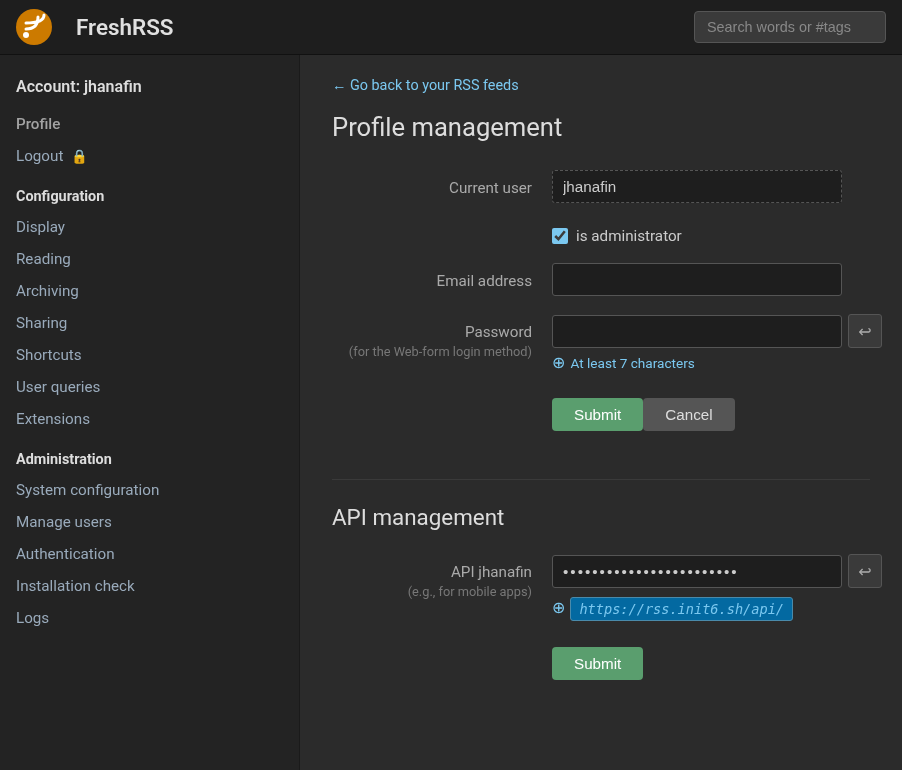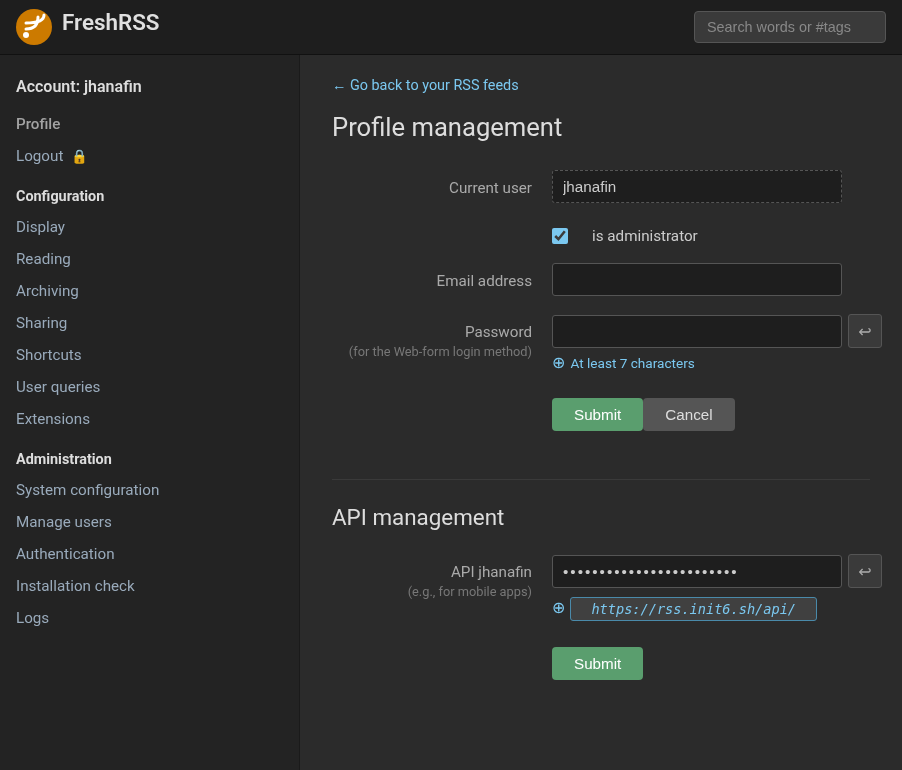--- a/index.html
+++ b/index.html
@@ -17,22 +17,22 @@
       background: #1e1e1e;
       display: flex;
       align-items: center;
       justify-content: space-between;
       padding: 0 16px;
       height: 55px;
       border-bottom: 1px solid #111;
     }
     #logo-area {
       display: flex;
-      align-items: flex-start;
-      gap: 10px;
+      align-items: center;
+      gap: 24px;
     }
     #logo-icon {
       width: 36px;
       height: 36px;
     }
     #app-title {
       font-size: 1.4rem;
       font-weight: 600;
       color: #e0e0e0;
     }
@@ -176,21 +176,21 @@
       font-size: 0.85rem;
       color: #7bc8f0;
     }
     .hint-icon {
       font-size: 1rem;
       color: #7bc8f0;
     }
     .checkbox-row {
       display: flex;
       align-items: center;
-      gap: 24px;
+      gap: 8px;
       padding-top: 6px;
     }
     .checkbox-row input[type=checkbox] {
       width: 16px;
       height: 16px;
       accent-color: #7bc8f0;
     }
     .checkbox-row label {
       color: #ccc;
       font-size: 0.95rem;
@@ -227,26 +227,26 @@
       margin: 10px 0 24px;
     }
     .section-title {
       font-size: 1.4rem;
       font-weight: 400;
       color: #ddd;
       margin-bottom: 24px;
     }
     .api-url-badge {
       display: inline-block;
-      background: #404040;
+      background: #0369a1;
       border: 1px solid #4a8aaa;
       color: #7bc8f0;
       font-family: monospace;
       font-size: 0.85rem;
-      padding: 3px 20px;
+      padding: 3px 8px;
       border-radius: 3px;
       margin-top: 4px;
       font-style: italic;
     }
   </style>
 </head>
 <body>
 
 <div id="topbar">
   <div id="logo-area">

